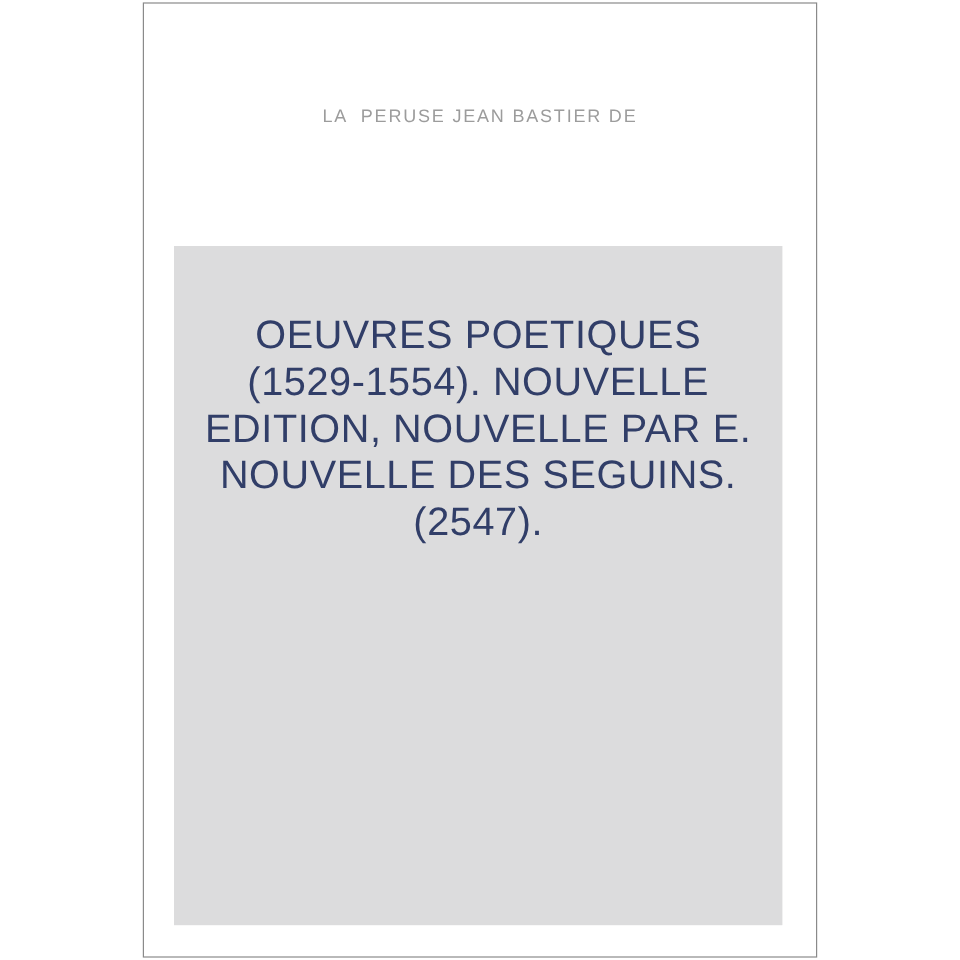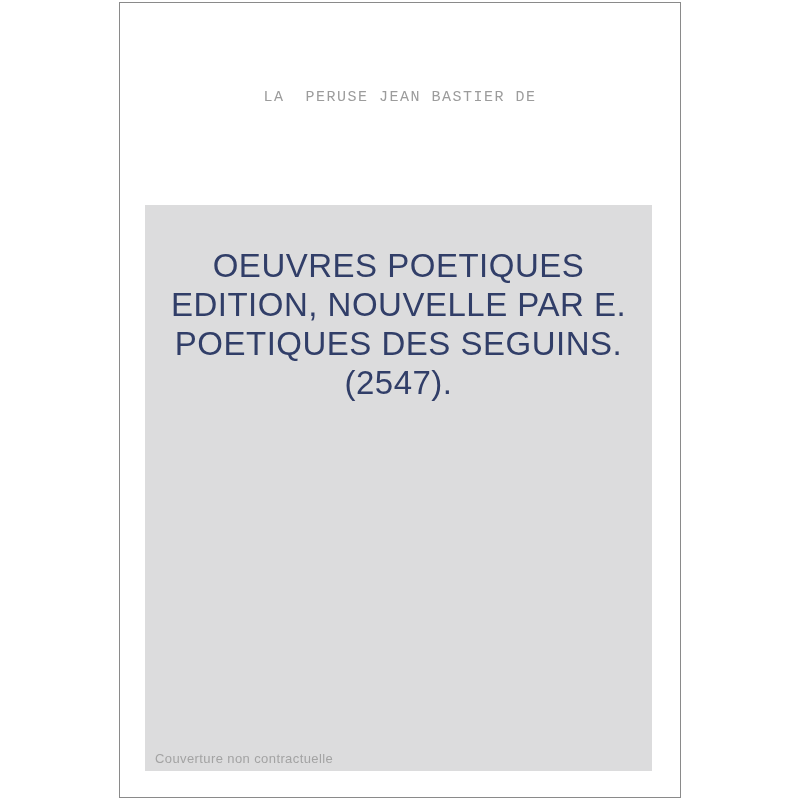--- a/index.html
+++ b/index.html
@@ -26,32 +26,31 @@
     .author {
       position: absolute;
       left: 0;
       top: 86px;
       width: 100%;
       text-align: center;
       color: #9c9c9c;
       font-size: 15px;
       letter-spacing: 1.5px;
       white-space: pre; 
-      font-family: Liberation Mono, monospace;
     }
     .cover-box {
       position: absolute;
       left: 25px;
       top: 202px;
       width: 507px;
       height: 566px;
       background: #dcdcdd;
     }
     .title {
-      padding-top: 41px;
+      padding-top: 54px;
       text-align: center;
       color: #313e68;
       font-size: 33px;
       line-height: 39px;
       letter-spacing: 0.5px;
       font-weight: 400;
     }
     .disclaimer {
       position: absolute;
       left: 10px;
@@ -63,20 +62,20 @@
   </style>
 </head>
 <body>
 
 <div class="page">
   <div class="author">LA  PERUSE JEAN BASTIER DE</div>
 
   <div class="cover-box">
     <div class="title">
       <div>OEUVRES POETIQUES</div>
+      <div>(1529-1554). NOUVELLE</div>
       <div>EDITION, NOUVELLE PAR E.</div>
-      <div>POETIQUES DES SEGUINS.</div>
+      <div>NOUVELLE DES SEGUINS.</div>
       <div>(2547).</div>
     </div>
 
-    <div class="disclaimer">Couverture non contractuelle</div>
   </div>
 </div>
 
 </body></html>

